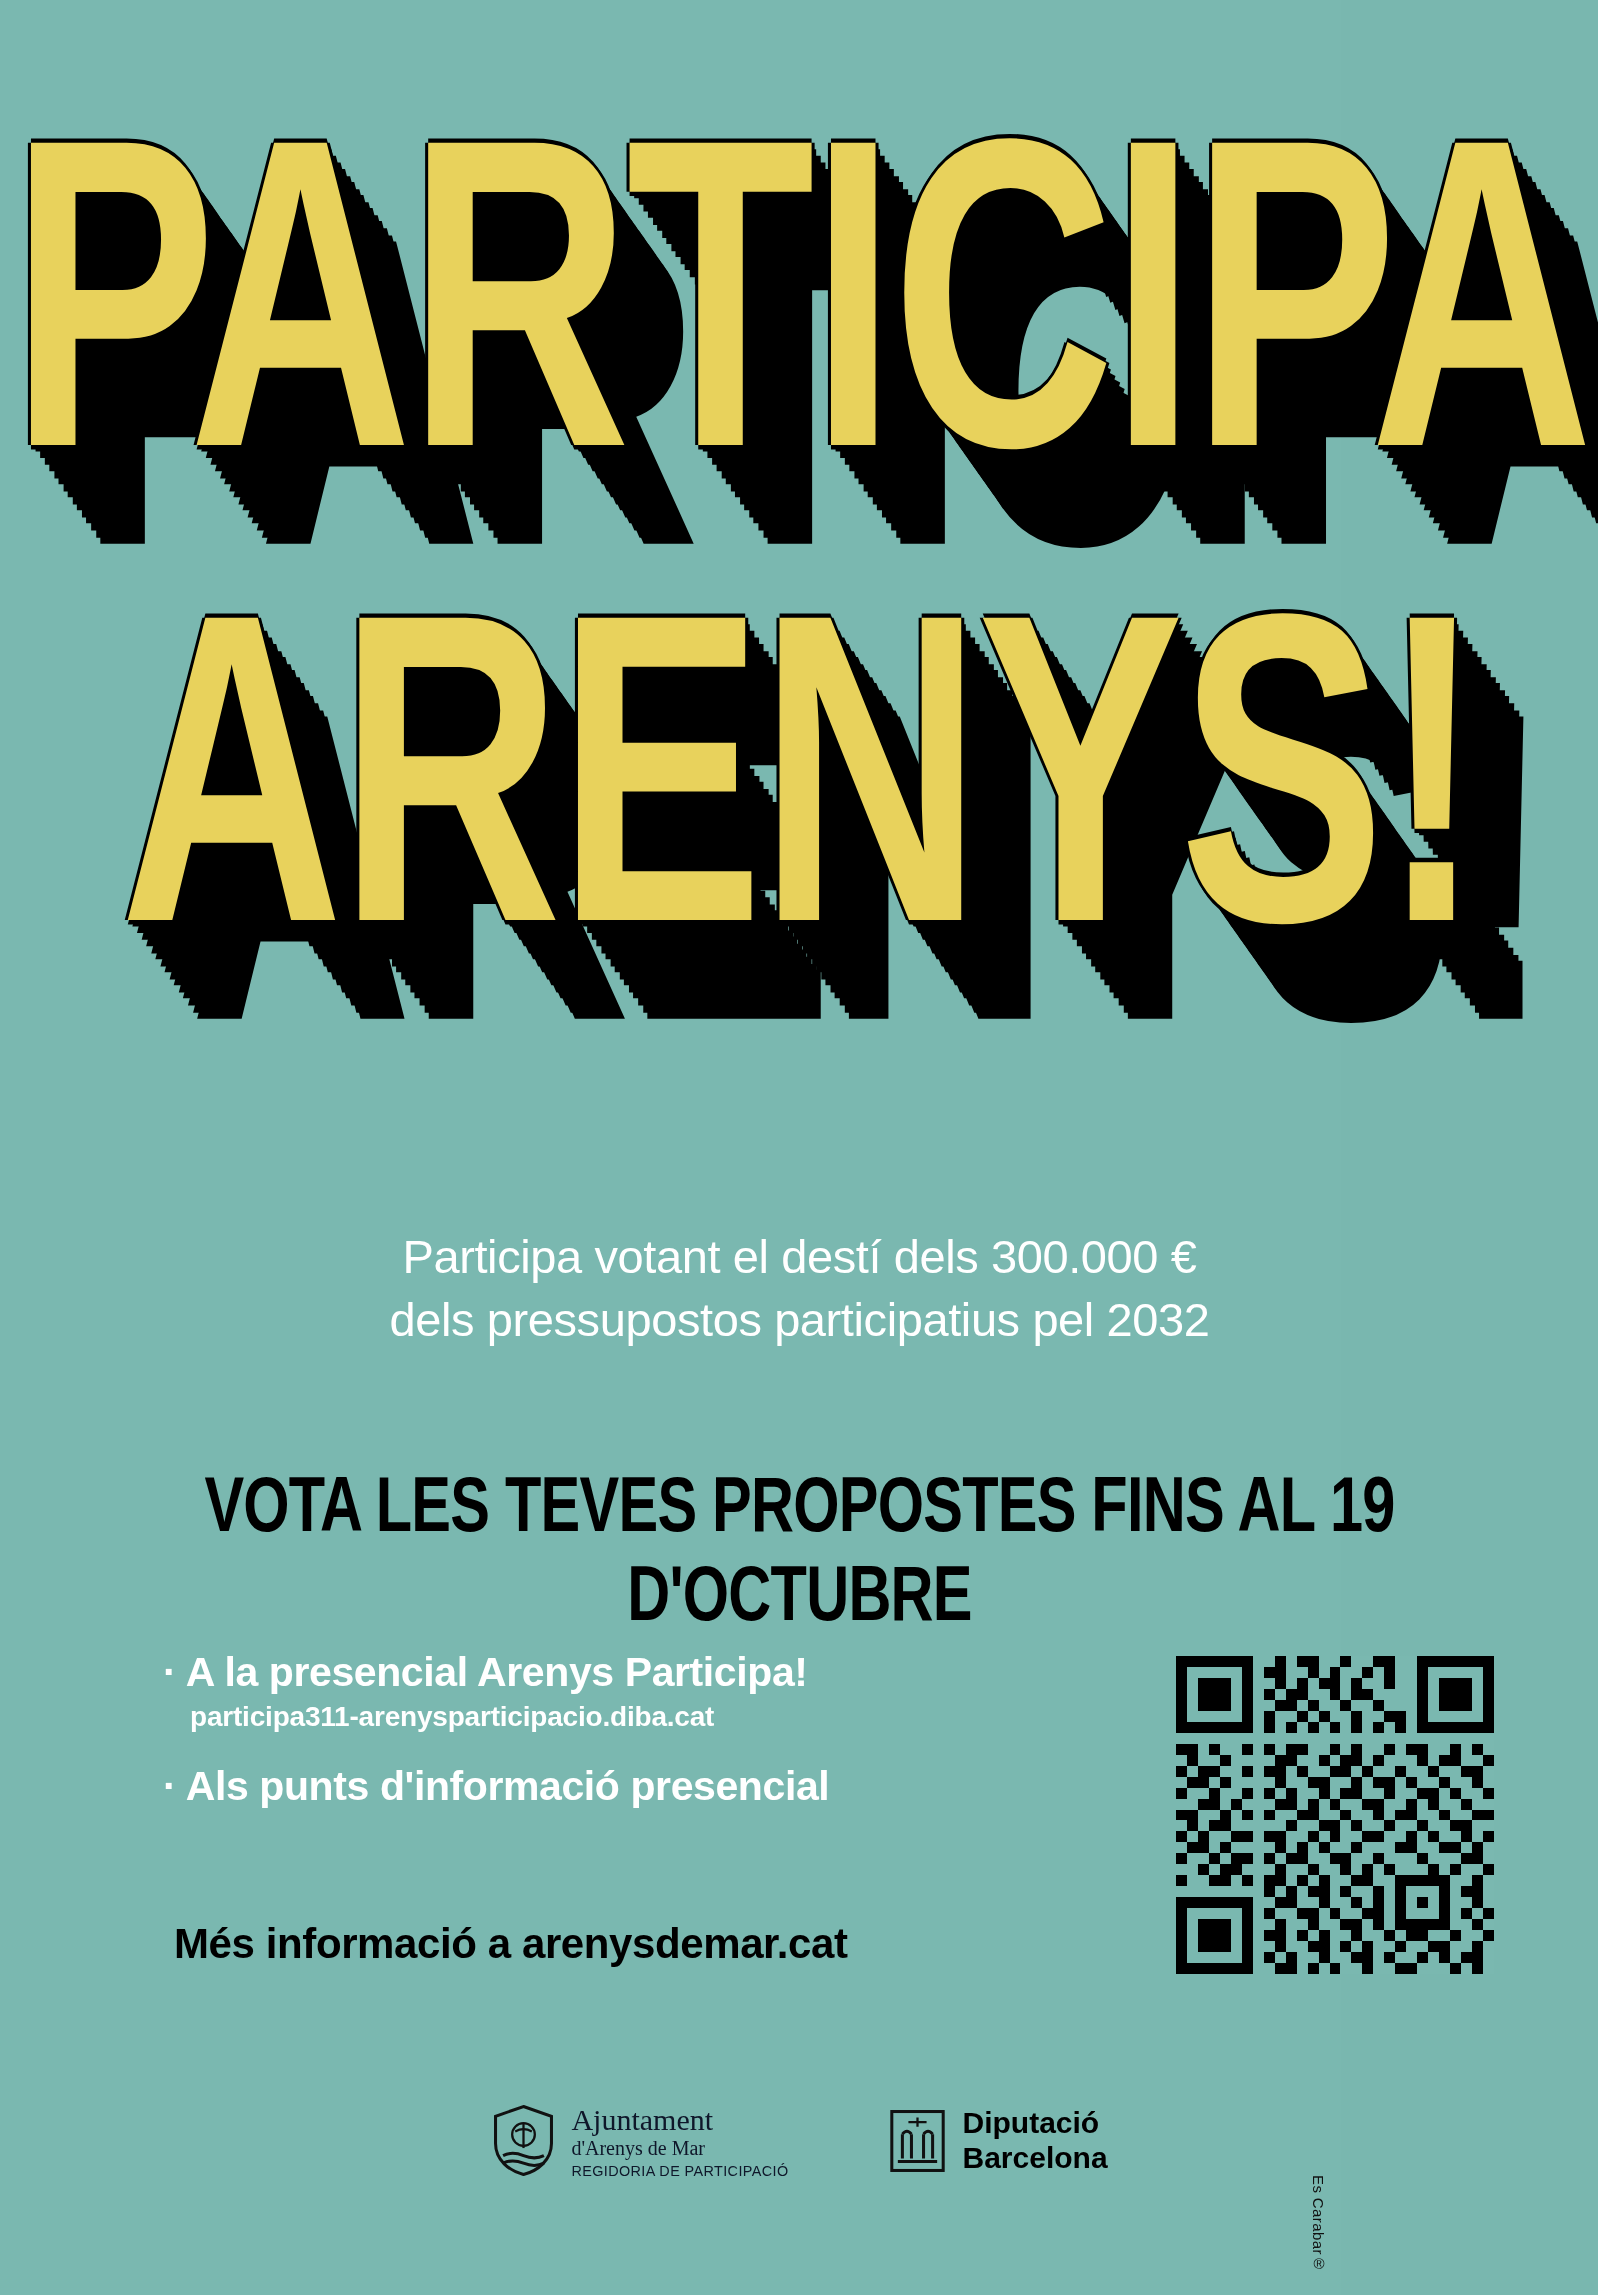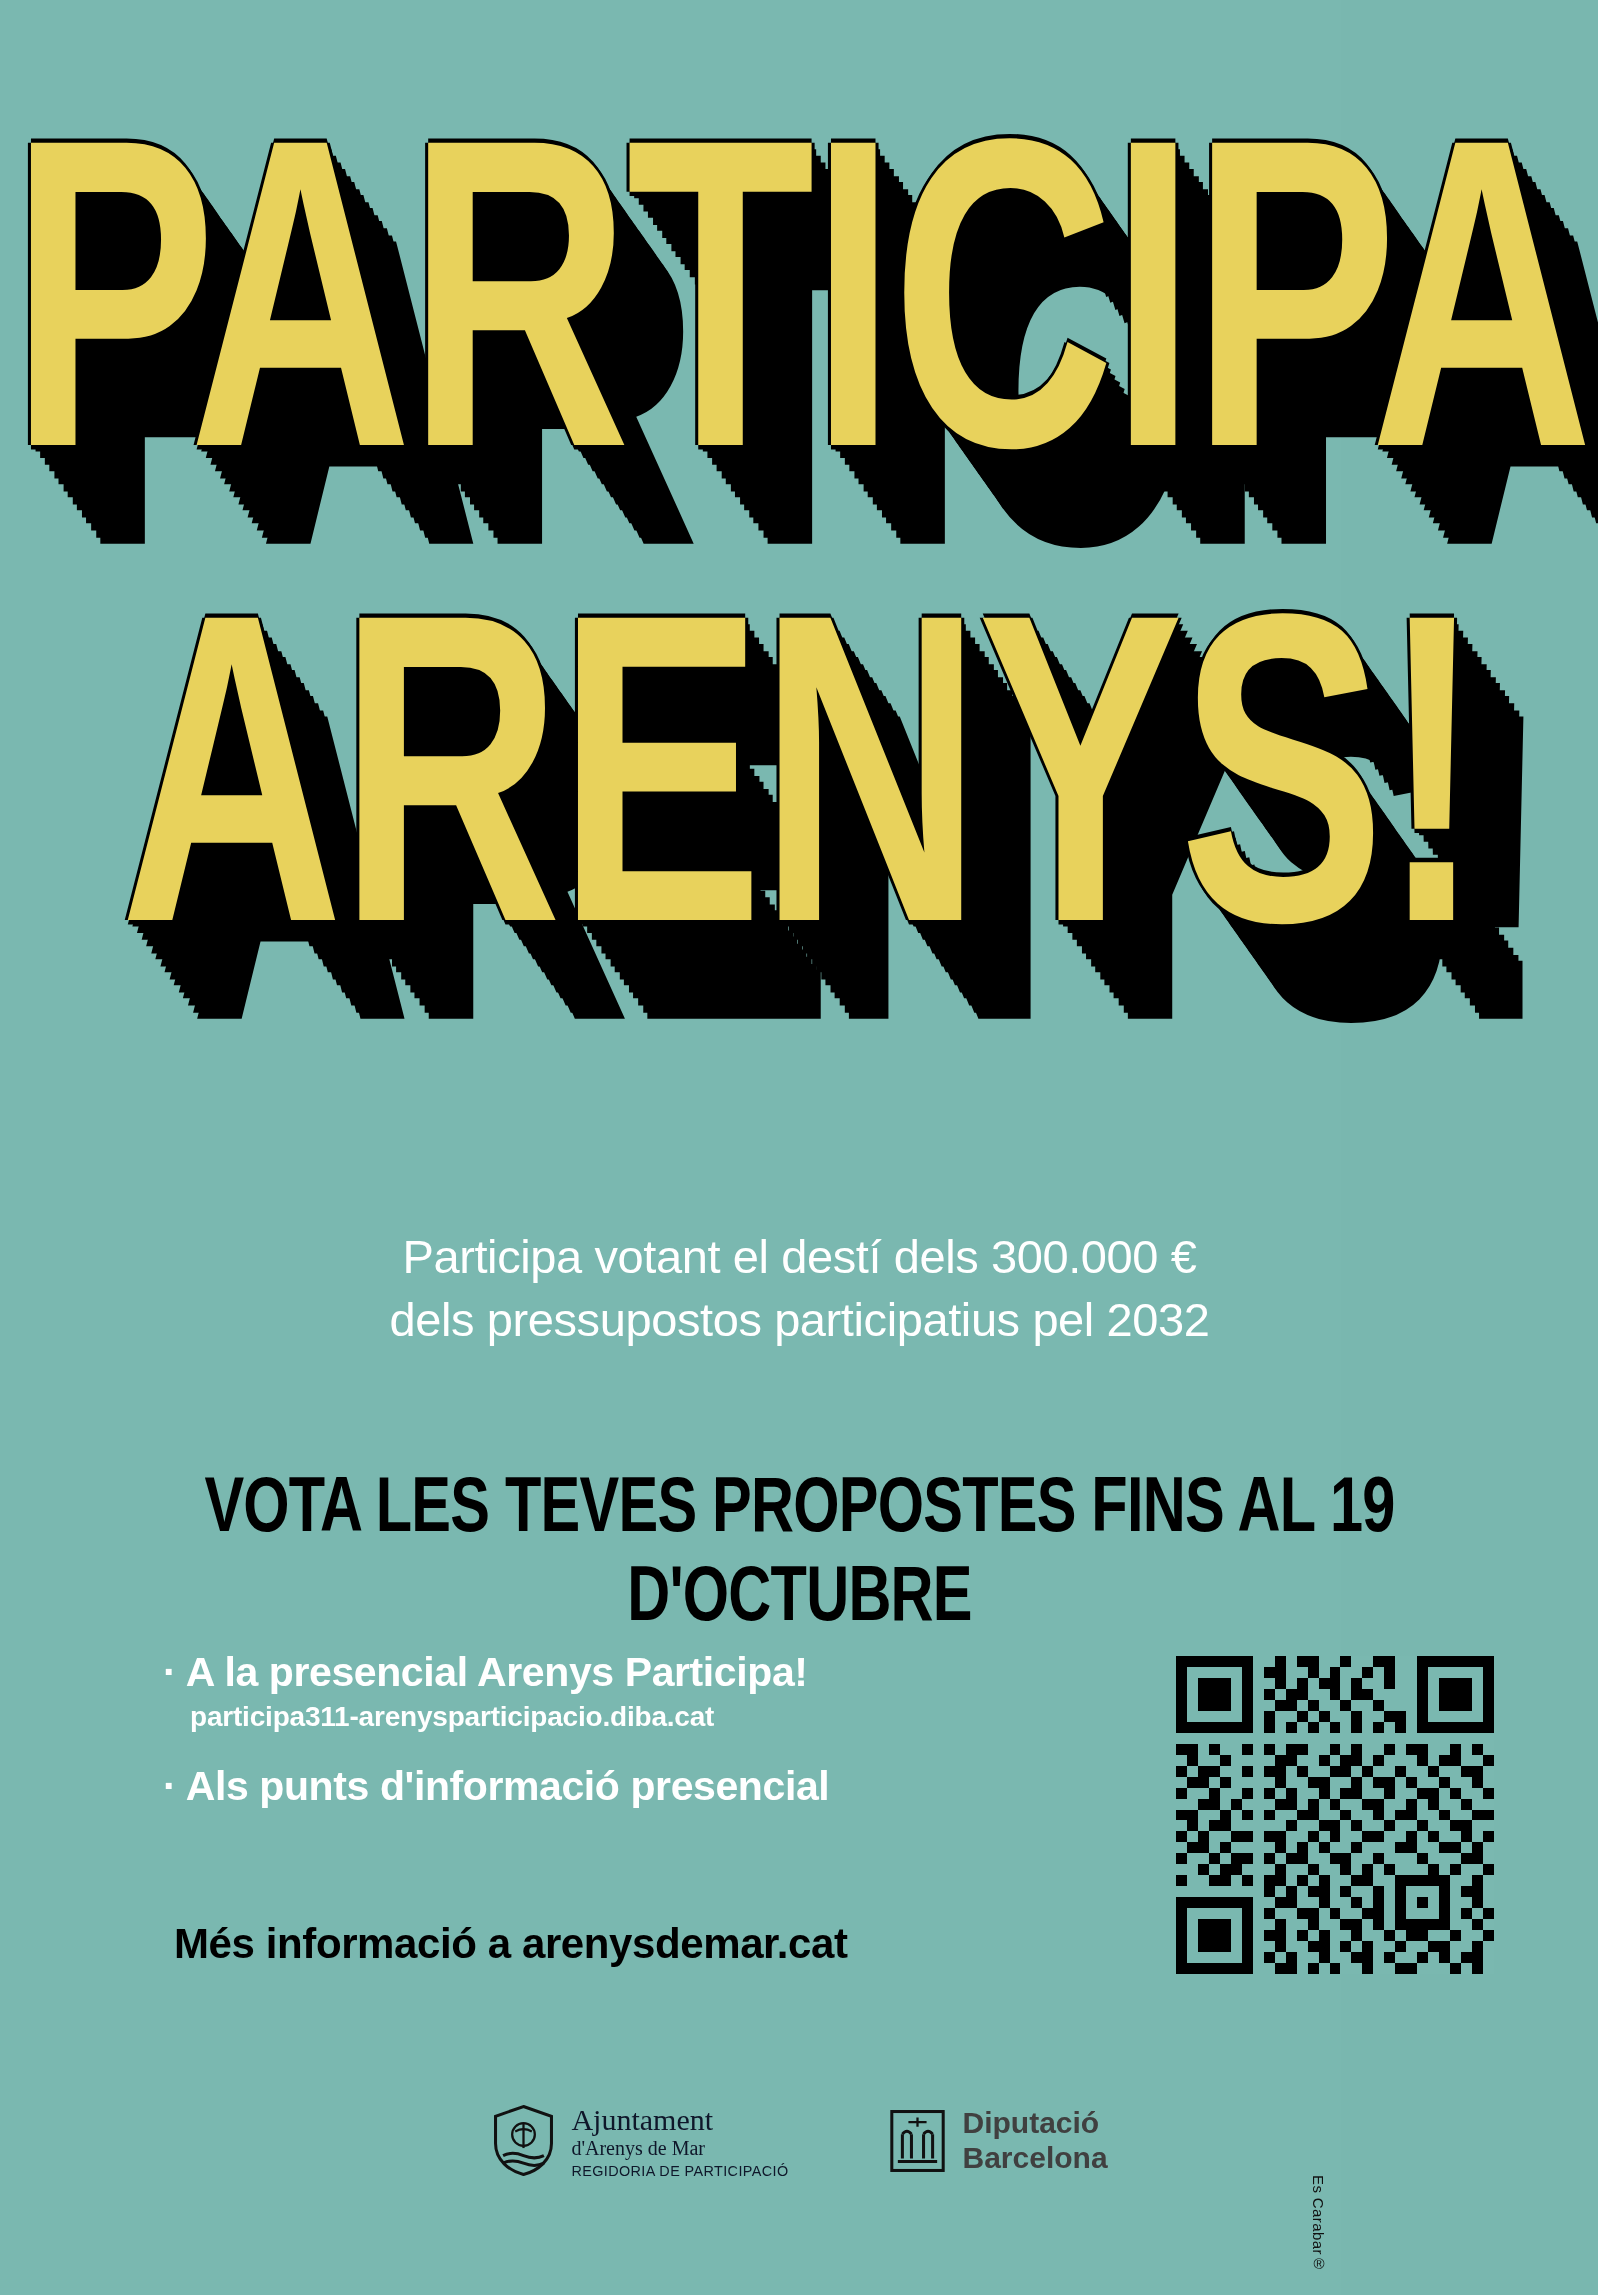--- a/index.html
+++ b/index.html
@@ -175,21 +175,21 @@
   }
   .logo-text .t3 {
     font-size: 14.4px;
     font-weight: normal;
     letter-spacing: 0.4px;
     margin-top: 3.8px;
   }
   .logo-text2 .d1, .logo-text2 .d2 {
     font-size: 30px;
     font-weight: bold;
-    color: #404040;
+    color: #000000;
     line-height: 1.15;
   }
 
   .credit {
     position: absolute;
     right: 13.6px;
     bottom: 23px;
     writing-mode: vertical-rl;
     font-size: 15px;
     color: #111;

